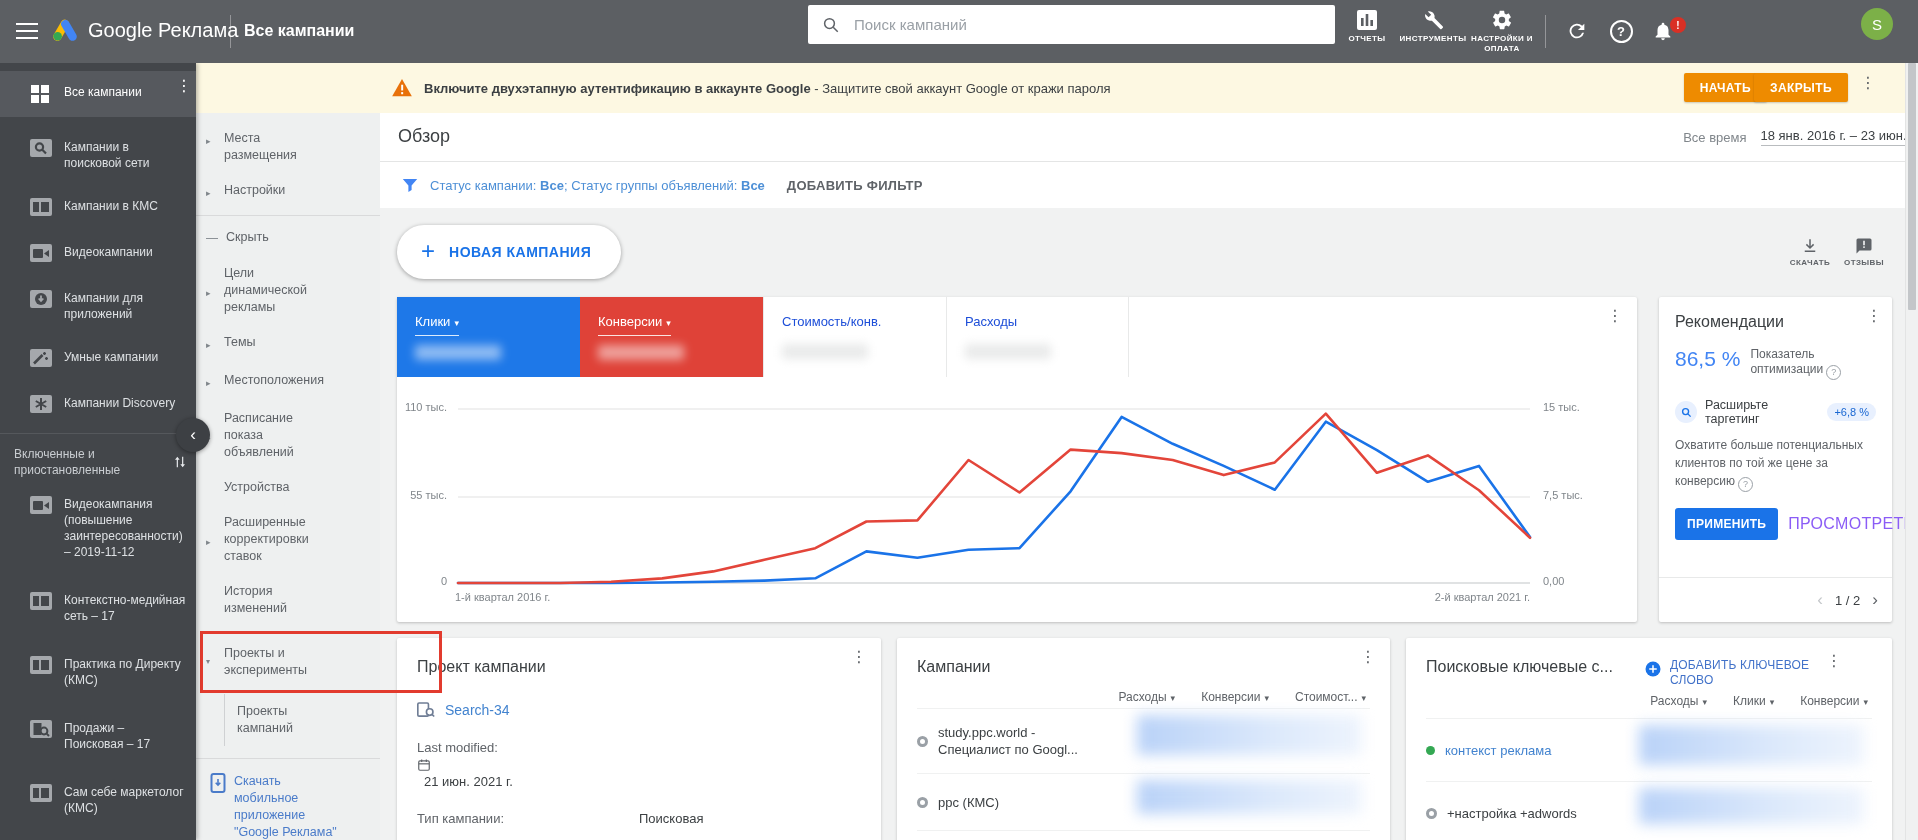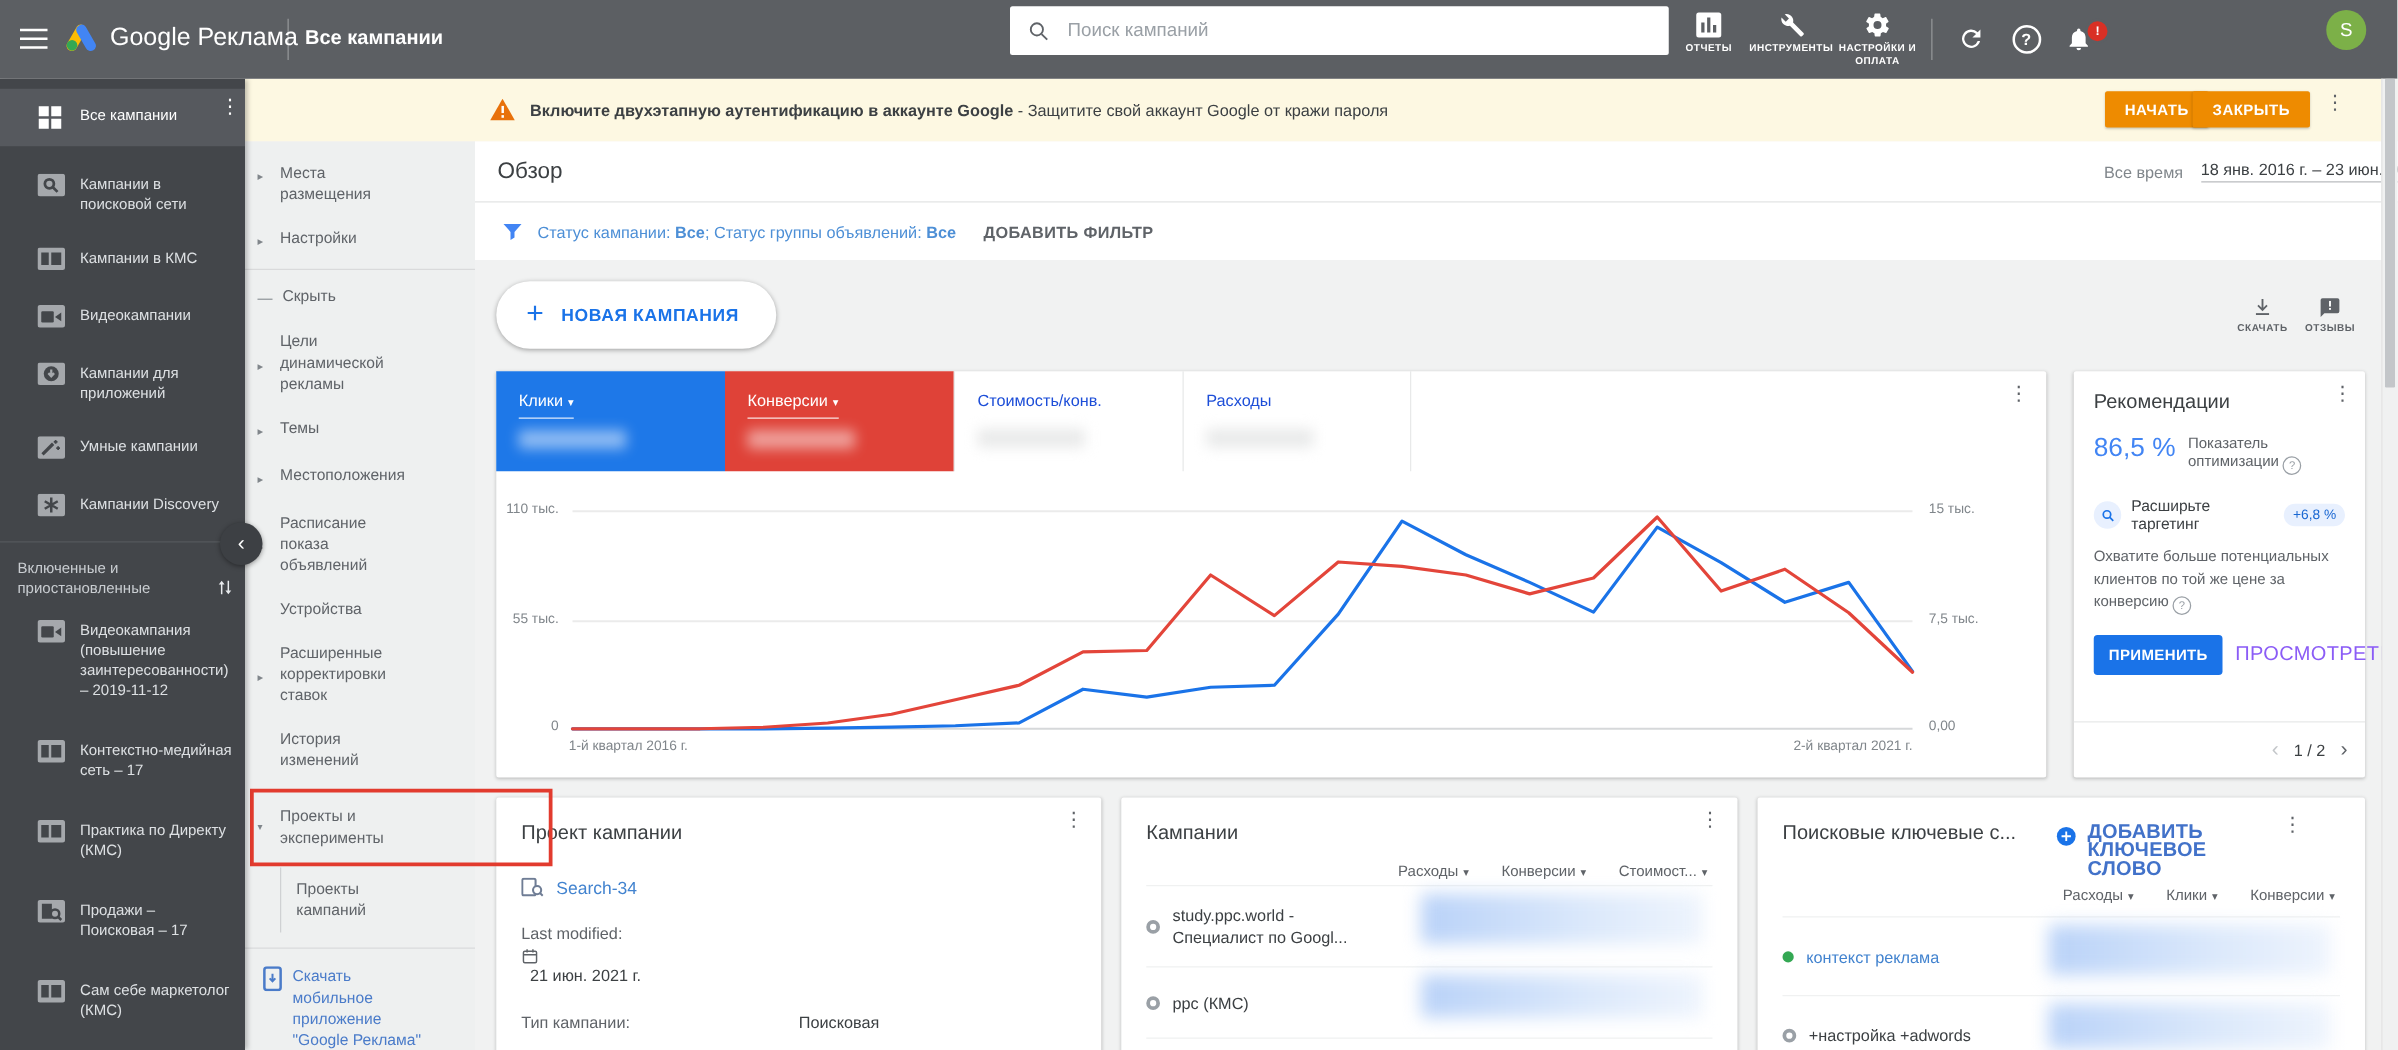--- a/index.html
+++ b/index.html
@@ -30,21 +30,21 @@
   .banner-text b{font-weight:bold}
   .warn-btn{position:absolute;top:10px;height:29px;background:#ee8b00;color:#fff;border:none;border-radius:2px;font:bold 12px "Liberation Sans","DejaVu Sans",sans-serif;letter-spacing:.4px;padding:0 16px;cursor:pointer;box-shadow:0 1px 2px rgba(0,0,0,.2)}
   .dots-v{color:#5f6368;font-size:16px;letter-spacing:0;cursor:pointer;line-height:6px}
   
   .snav{position:absolute;left:0;top:63px;bottom:0;width:196px;background:#43464a;z-index:25;box-shadow:2px 0 4px rgba(0,0,0,.25)}
   .snav-item{position:relative;display:flex;align-items:flex-start;gap:12px;padding:8px 10px 8px 30px;color:#dde0e3;font-size:12px;line-height:16px;margin-bottom:11px;cursor:pointer}
   .snav-item .nicon{flex:0 0 22px;padding-top:0px}
   .snav-item.selected{background:#56595e;color:#fff;padding-top:13px;padding-bottom:13px;margin-bottom:14px;margin-top:8px}
   .sel-dots{position:absolute;right:4px;top:12px;color:#fff}
   .snav-div{border-top:1px solid #55585c;margin:2px 0 10px 0}
-  .snav-group{display:flex;justify-content:space-between;align-items:flex-end;padding:2px 8px 10px 14px;color:#c9cdd1;font-size:12px;line-height:16px}
+  .snav-group{display:flex;justify-content:space-between;align-items:center;padding:2px 8px 10px 14px;color:#c9cdd1;font-size:12px;line-height:16px}
   .camp-item{margin-bottom:16px}
   
   .submenu{position:absolute;left:196px;top:113px;bottom:0;width:184px;background:#eef0f0;z-index:10;box-sizing:border-box}
   .sm-item{position:relative;display:flex;gap:8px;padding:9px 8px 9px 10px;font-size:12.5px;line-height:17px;color:#5f6368;cursor:pointer}
   .sm-arrow{flex:0 0 10px;color:#80868b;font-size:9px;padding-top:3px}
   .sm-div{border-top:1px solid #d9dadb;margin:4px 0}
   .red-box{position:absolute;left:4px;right:-62px;top:-5px;bottom:-5px;border:3px solid #e23b2e;pointer-events:none}
   .sm-sub{margin-left:28px;border-left:1px solid #cfd1d3;padding:9px 6px 9px 12px;font-size:12.5px;line-height:17px;color:#5f6368;cursor:pointer}
   .dl-block{border-top:1px solid #d9dadb;margin-top:12px;padding:14px 8px 0 14px;display:flex;gap:8px;cursor:pointer}
   .dl-text{color:#4a7bc9;font-size:12.5px;line-height:17px;width:110px}
@@ -571,21 +571,21 @@
 
 <div class="card" style="left:1406px;top:638px;width:486px;height:240px;padding:20px;box-sizing:border-box">
   <div style="display:flex;align-items:flex-start">
     <div class="bcard-title" style="width:218px;white-space:nowrap;overflow:hidden">Поисковые ключевые с...</div>
     <span style="margin:2px 8px 0 0">
       <svg width="18" height="18" viewBox="0 0 24 24">
           <circle cx="12" cy="12" r="10" fill="#1a73e8"></circle>
           <path d="M12 7v10M7 12h10" stroke="#fff" stroke-width="2"></path>
         </svg>
     </span>
-    <span style="font-size:16px;font-weight:bold;color:#4272c9;line-height:15px;width:150px;cursor:pointer;letter-spacing:.2px">ДОБАВИТЬ КЛЮЧЕВОЕ СЛОВО</span>
+    <span style="font-size:12px;font-weight:normal;color:#4272c9;line-height:15px;width:150px;cursor:pointer;letter-spacing:.2px">ДОБАВИТЬ КЛЮЧЕВОЕ СЛОВО</span>
     <span class="card-dots dots-v" style="position:static;margin-left:6px">⋮</span>
   </div>
   <div class="col-hdrs" style="margin-top:6px">
     <span><span>Расходы</span><span class="t-arrow">▾</span></span>
     <span><span>Клики</span><span class="t-arrow">▾</span></span>
     <span><span>Конверсии</span><span class="t-arrow">▾</span></span>
   </div>
   <div class="brow" style="margin-top:10px;min-height:42px">
     <span class="dot" style="background:#34a853"></span>
     <span class="link-blue" style="font-size:13px;width:150px">контекст реклама</span>

